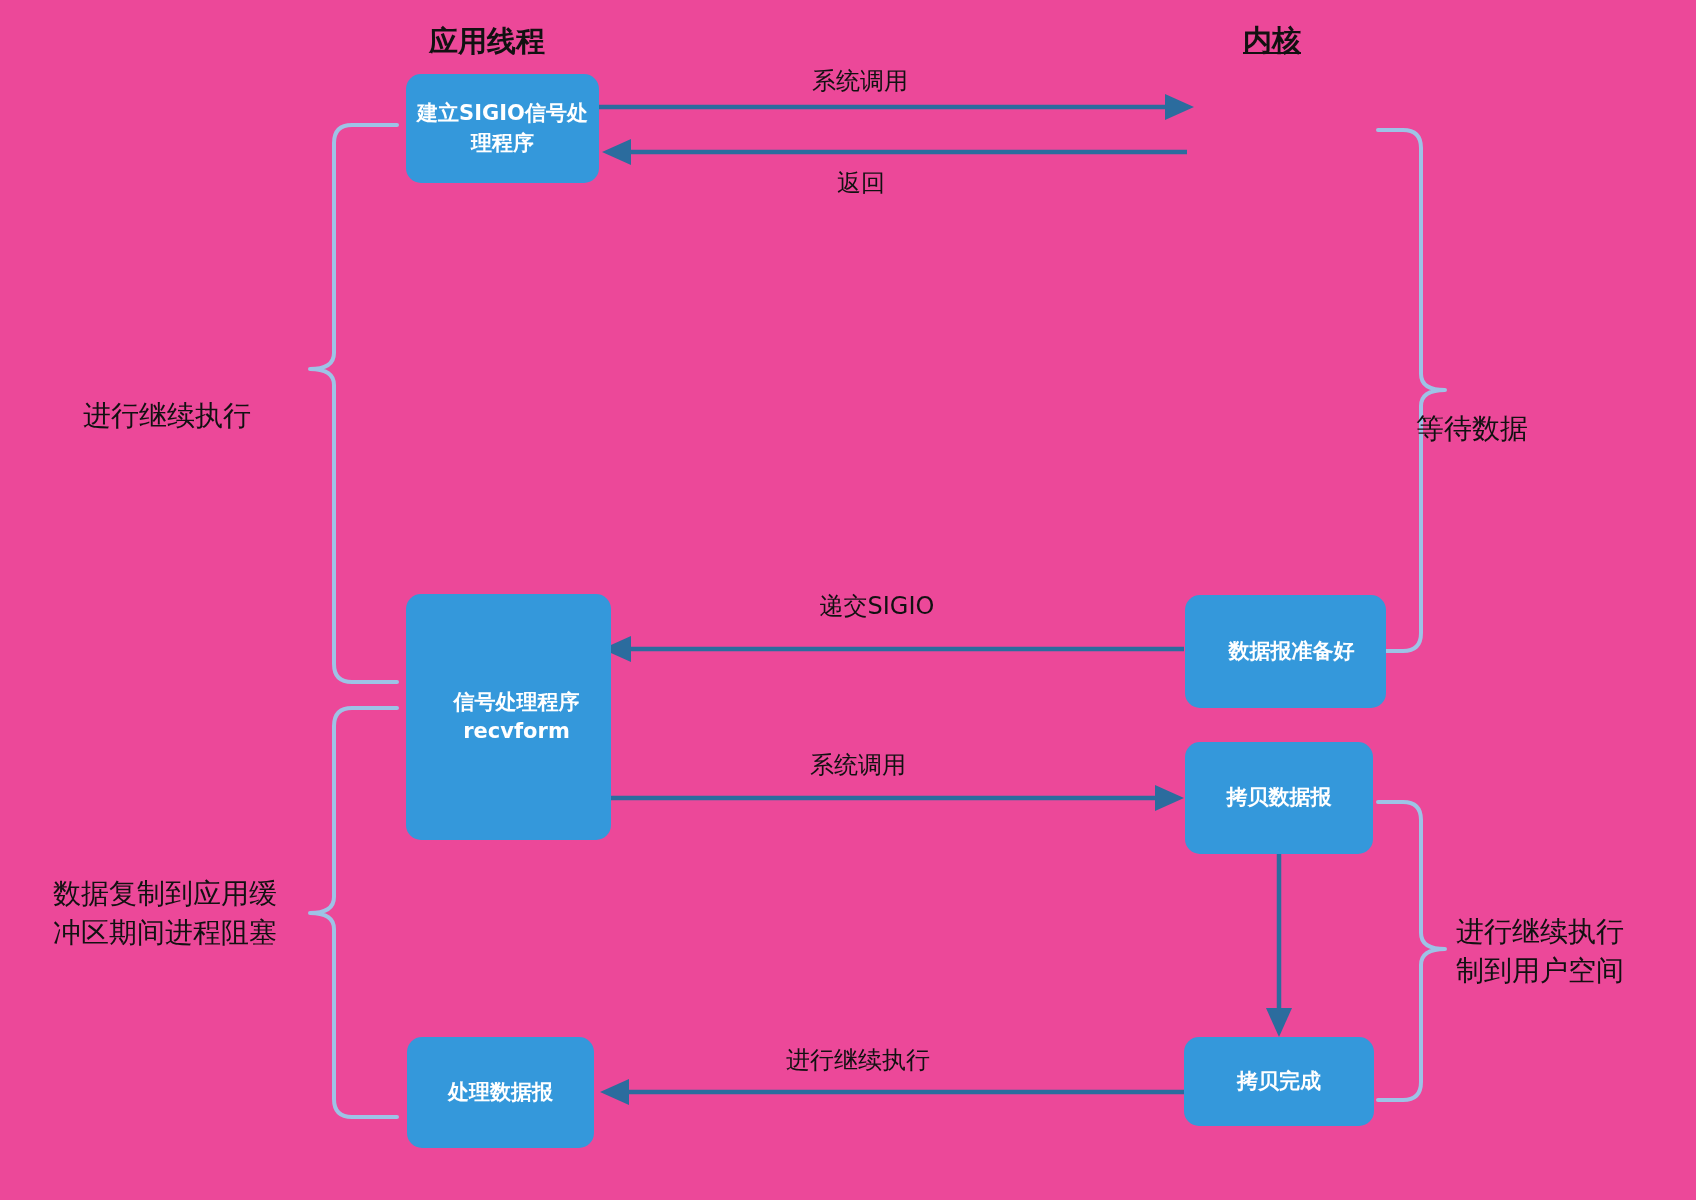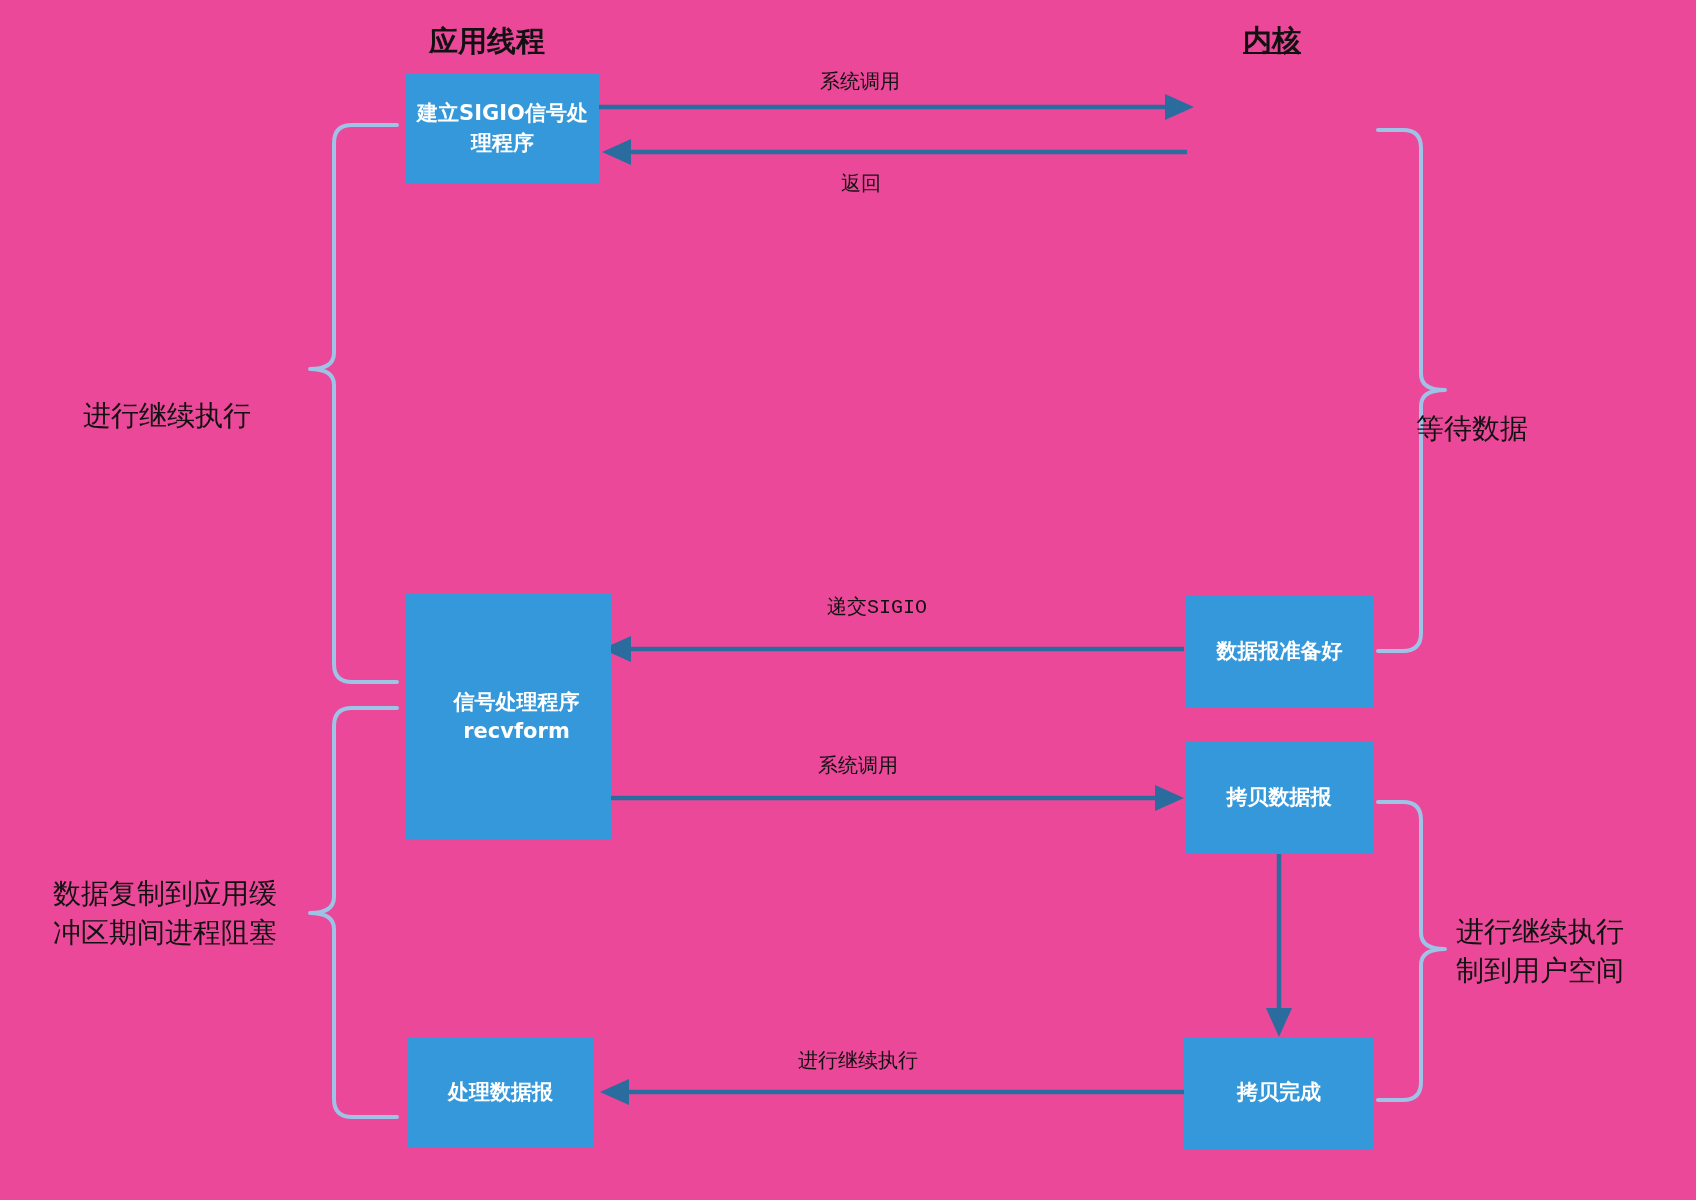--- a/index.html
+++ b/index.html
@@ -13,30 +13,30 @@
   }
   svg.layer{position:absolute;left:0;top:0;width:1696px;height:1200px;}
   line.arrow{stroke:var(--color-arrow,#2b6c9e);stroke-width:4.5;}
   polygon.head{fill:var(--color-arrow,#2b6c9e);stroke:none;}
   path.brace{stroke:var(--color-brace,#9dc3e6);stroke-width:4;fill:none;stroke-linecap:round;stroke-linejoin:round;}
   .box{
     position:absolute;
     background:var(--color-box,#3498db);
     color:var(--color-box_text,#ffffff);
     display:flex;flex-direction:column;align-items:center;justify-content:center;
-    text-align:left;font-weight:700;font-size:21px;line-height:1.4;
+    text-align:left;font-weight:700;font-size:21px;line-height:1.4;border-radius:15px;
   }
   .box .bl{display:block;}
   .hdr{
     position:absolute;transform:translate(-50%,-50%);
     font-size:29px;font-weight:700;white-space:nowrap;
   }
   .lbl{
     position:absolute;transform:translate(-50%,-50%);
-    font-size:20px;white-space:nowrap;font-family:Liberation Mono, monospace;
+    font-size:24px;white-space:nowrap;
   }
   .ann{
     position:absolute;transform:translate(-50%,-50%);
     font-size:28px;text-align:center;white-space:nowrap;line-height:1.4;
   }
   .ann .bl{display:block;}
 </style>
 </head>
 <body>
 
@@ -79,31 +79,31 @@
   <div class="box" style="left:406px;top:594px;width:189px;height:246px;padding-left:16px;">
     <span class="bl">信号处理程序</span>
     <span class="bl">recvform</span>
   </div>
 
   <div class="box" style="left:407px;top:1037px;width:187px;height:111px;">
     <span class="bl">处理数据报</span>
     <span class="bl"></span>
   </div>
 
-  <div class="box" style="left:1185px;top:595px;width:189px;height:113px;">
+  <div class="box" style="left:1185px;top:595px;width:189px;height:113px;padding-left:12px;">
     <span class="bl">数据报准备好</span>
     <span class="bl"></span>
   </div>
 
   <div class="box" style="left:1185px;top:742px;width:188px;height:112px;">
     <span class="bl">拷贝数据报</span>
     <span class="bl"></span>
   </div>
 
-  <div class="box" style="left:1184px;top:1037px;width:190px;height:112px;font-family:Liberation Serif, serif;">
+  <div class="box" style="left:1184px;top:1037px;width:190px;height:89px;font-family:Liberation Serif, serif;">
     <span class="bl">拷贝完成</span>
     <span class="bl"></span>
   </div>
 
   <div class="lbl" style="left:860px;top:81px;">系统调用</div>
   <div class="lbl" style="left:861px;top:183px;">返回</div>
   <div class="lbl" style="left:877px;top:606px;">递交SIGIO</div>
   <div class="lbl" style="left:858px;top:765px;">系统调用</div>
   <div class="lbl" style="left:858px;top:1060px;">进行继续执行</div>
 

